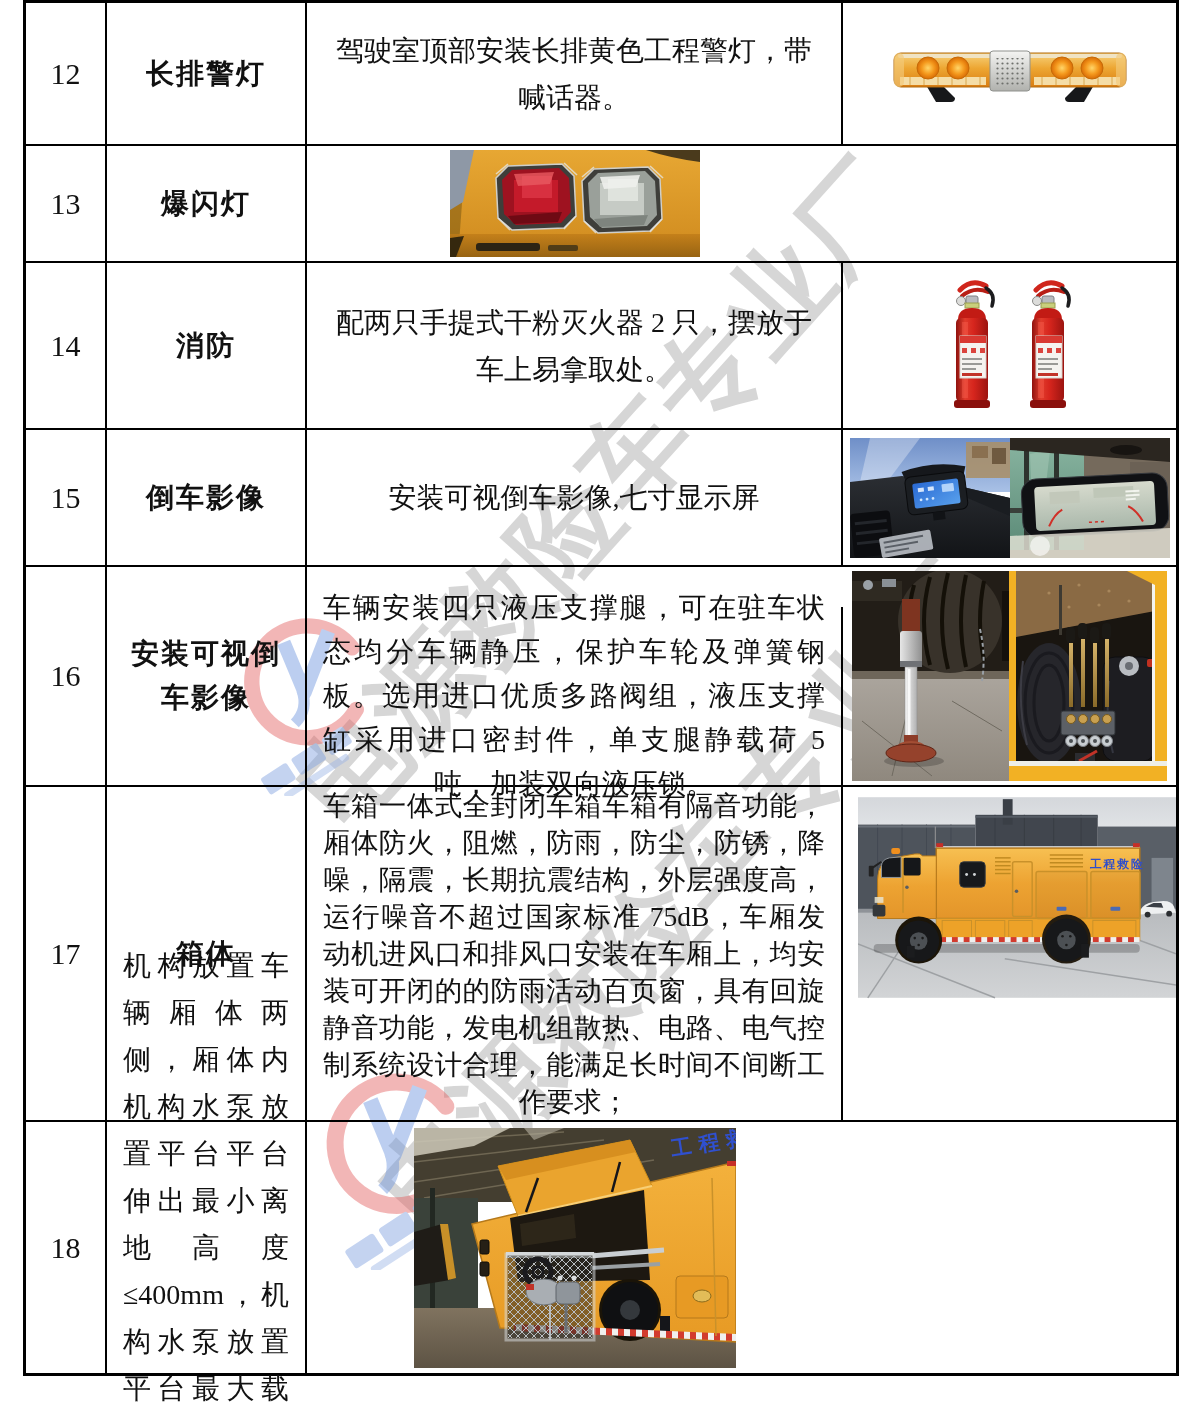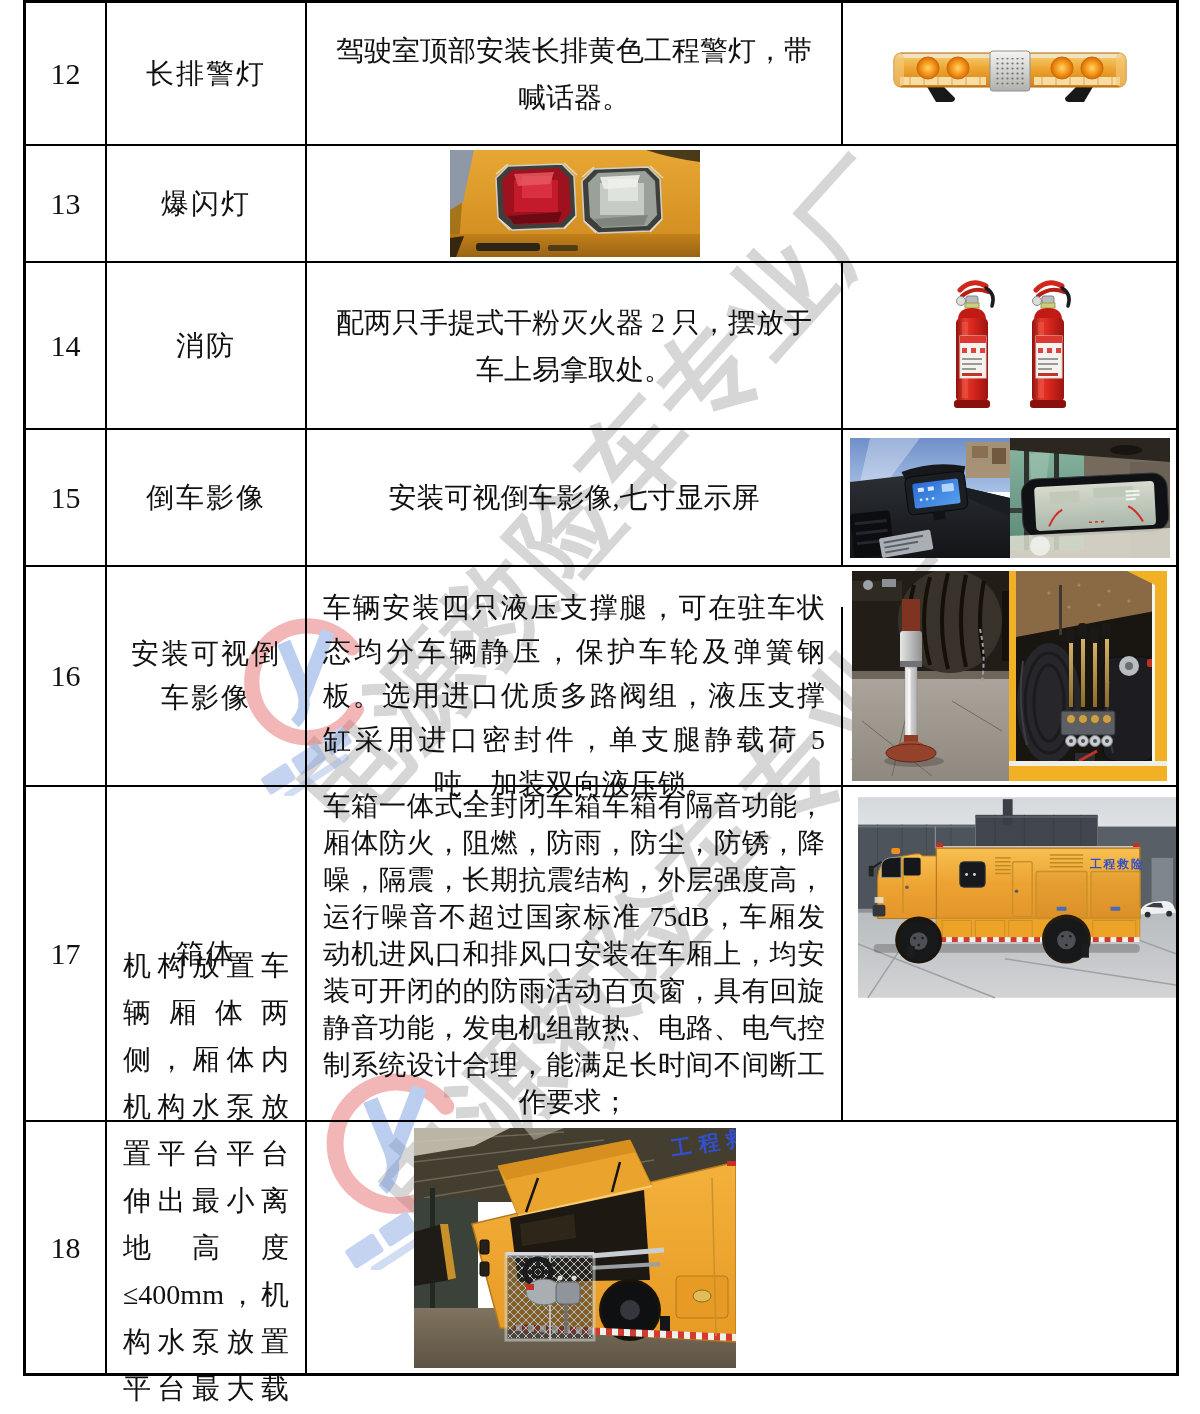--- a/index.html
+++ b/index.html
@@ -27,21 +27,21 @@
     border:3px solid #000;z-index:1;display:grid;
     grid-template-rows:143px 117px 167px 137px 220px 335px 1fr;
     background:transparent;
   }
   .trow{display:grid;grid-template-columns:81px 200px 536px 333px;border-bottom:2.5px solid #000;min-height:0;}
   .trow:last-child{border-bottom:none;}
   .cell{border-right:2.5px solid #000;box-sizing:border-box;min-width:0;min-height:0;}
   .cell:last-child{border-right:none;}
   .c-no{display:flex;align-items:center;justify-content:center;font-size:30px;}
   .c-name{display:flex;align-items:center;justify-content:center;text-align:center;
-          font-size:28px;letter-spacing:2px;padding:0 14px;line-height:44px;}
+          font-size:28px;letter-spacing:2px;padding:0 14px;line-height:44px;font-weight:bold;}
   .c-desc{display:flex;align-items:center;justify-content:center;font-size:28px;
           padding:0 16px;line-height:47px;}
   .c-desc .txt{width:100%;}
   .al-center .txt{text-align:center;}
   .al-just .txt{text-align:justify;text-align-last:center;}
   .al-justl .txt{text-align:justify;text-align-last:left;}
   .lh44 {line-height:44px;margin-top:40px;}
   .lh37 {line-height:37px;font-size:27.5px;}
   .c-img{display:flex;align-items:center;justify-content:center;overflow:hidden;position:relative;}
   .c-img.top{align-items:flex-start;margin-left:15px;}

